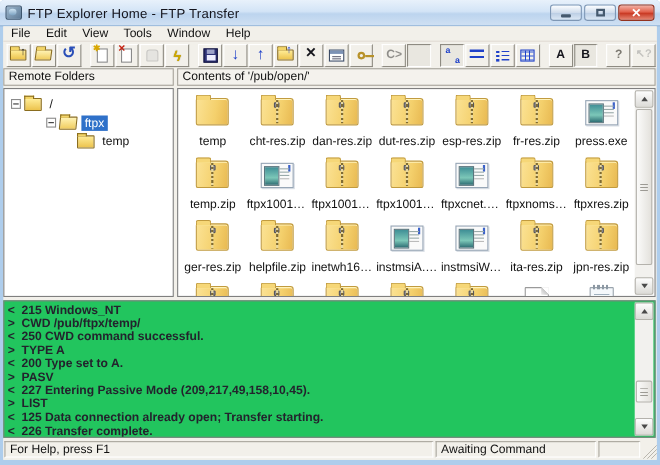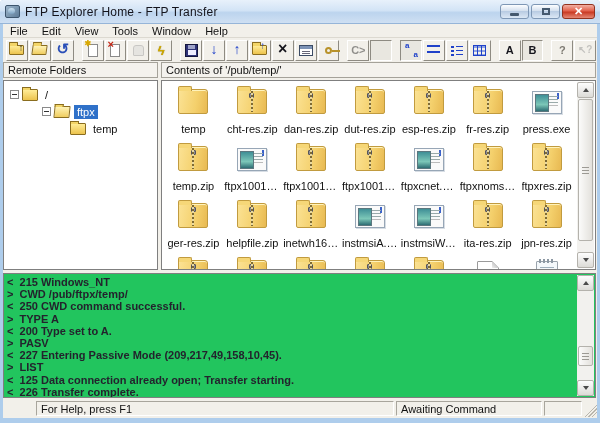--- a/index.html
+++ b/index.html
@@ -170,21 +170,21 @@
   .log-panel .sb-thumb { bottom:30px; height:20px; }
 
   
   .log-panel { position:absolute; left:0; top:249px; right:1px; height:125px;
     background:#22c55e; border:1px solid #7f7f7f; overflow:hidden; }
   .log-lines { position:absolute; left:3px; top:2px; right:20px; }
   .log-line { font-size:11px; font-weight:bold; color:#23232d; line-height:12.2px; white-space:pre; }
 
   
   .statusbar { position:absolute; left:0; bottom:0; right:0; height:19px; background:#f2f0ea;
-    display:flex; align-items:center; font-size:11px;padding-left:32px; }
+    display:flex; align-items:center; font-size:11px; }
   .sb-sec { height:15px; border:1px solid; border-color:#a8a59c #fff #fff #a8a59c;
     padding:1px 4px 0 4px; margin-right:2px; background:#f2f0ea; }
   .sb-sec.msg { flex:1 1 auto; margin-left:1px; }
   .sb-sec.cmd { width:146px; }
   .sb-sec.blank { width:38px; }
   .grip { width:13px; height:13px; margin-top:4px;
     background:linear-gradient(135deg,transparent 0 50%,#b9b6ad 50% 56%,transparent 56% 64%,#b9b6ad 64% 70%,transparent 70% 78%,#b9b6ad 78% 84%,transparent 84%); }
 </style>
 </head>
 <body>
@@ -295,21 +295,21 @@
         <button class="tb sep"></button>
         <button class="tb">
           <span class="tbi text gray">?</span>
         </button>
         <button class="tb disabled">
           <span class="tbi context-help">↖?</span>
         </button>
       </div>
 
     <div class="panel-head left">Remote Folders</div>
-    <div class="panel-head right">Contents of '/pub/temp/'</div>
+    <div class="panel-head right">Contents of '/pub/open/'</div>
 
     <div class="tree-panel">
 
     <div class="trow" style="padding-left: 6px;">
           <span class="expander"></span>
           <span class="ticon folder"></span>
           <span class="tlabel">/</span>
         </div>
         <div class="trow selected" style="padding-left: 38px;">
           <span class="expander"></span>

